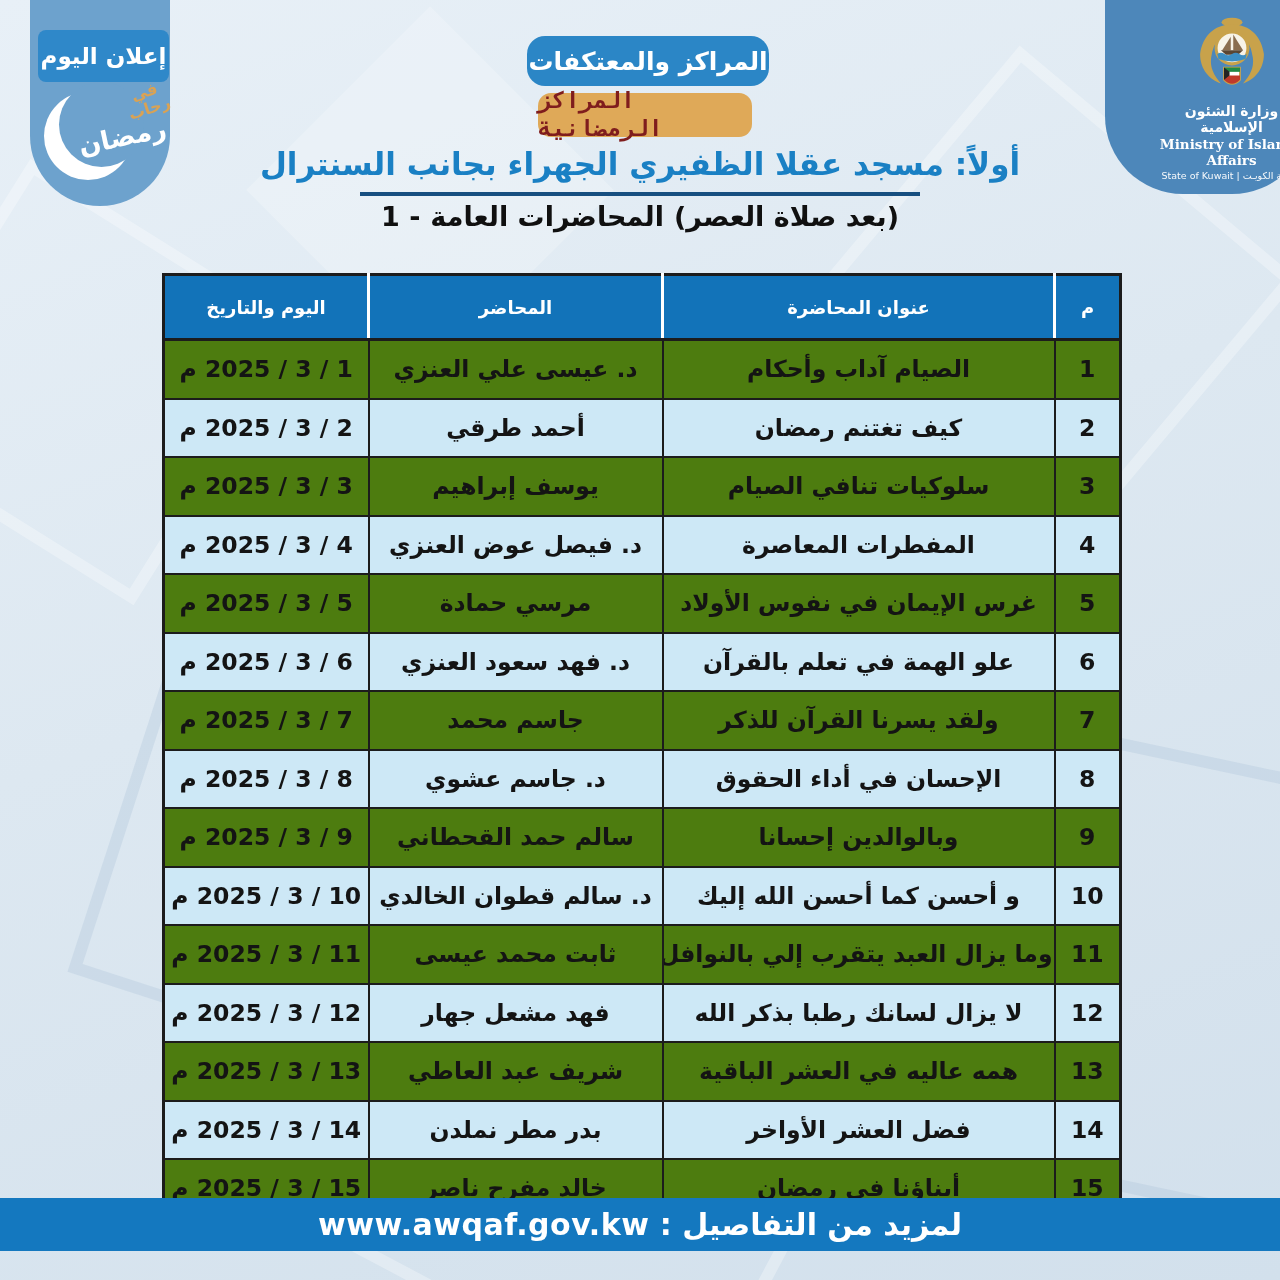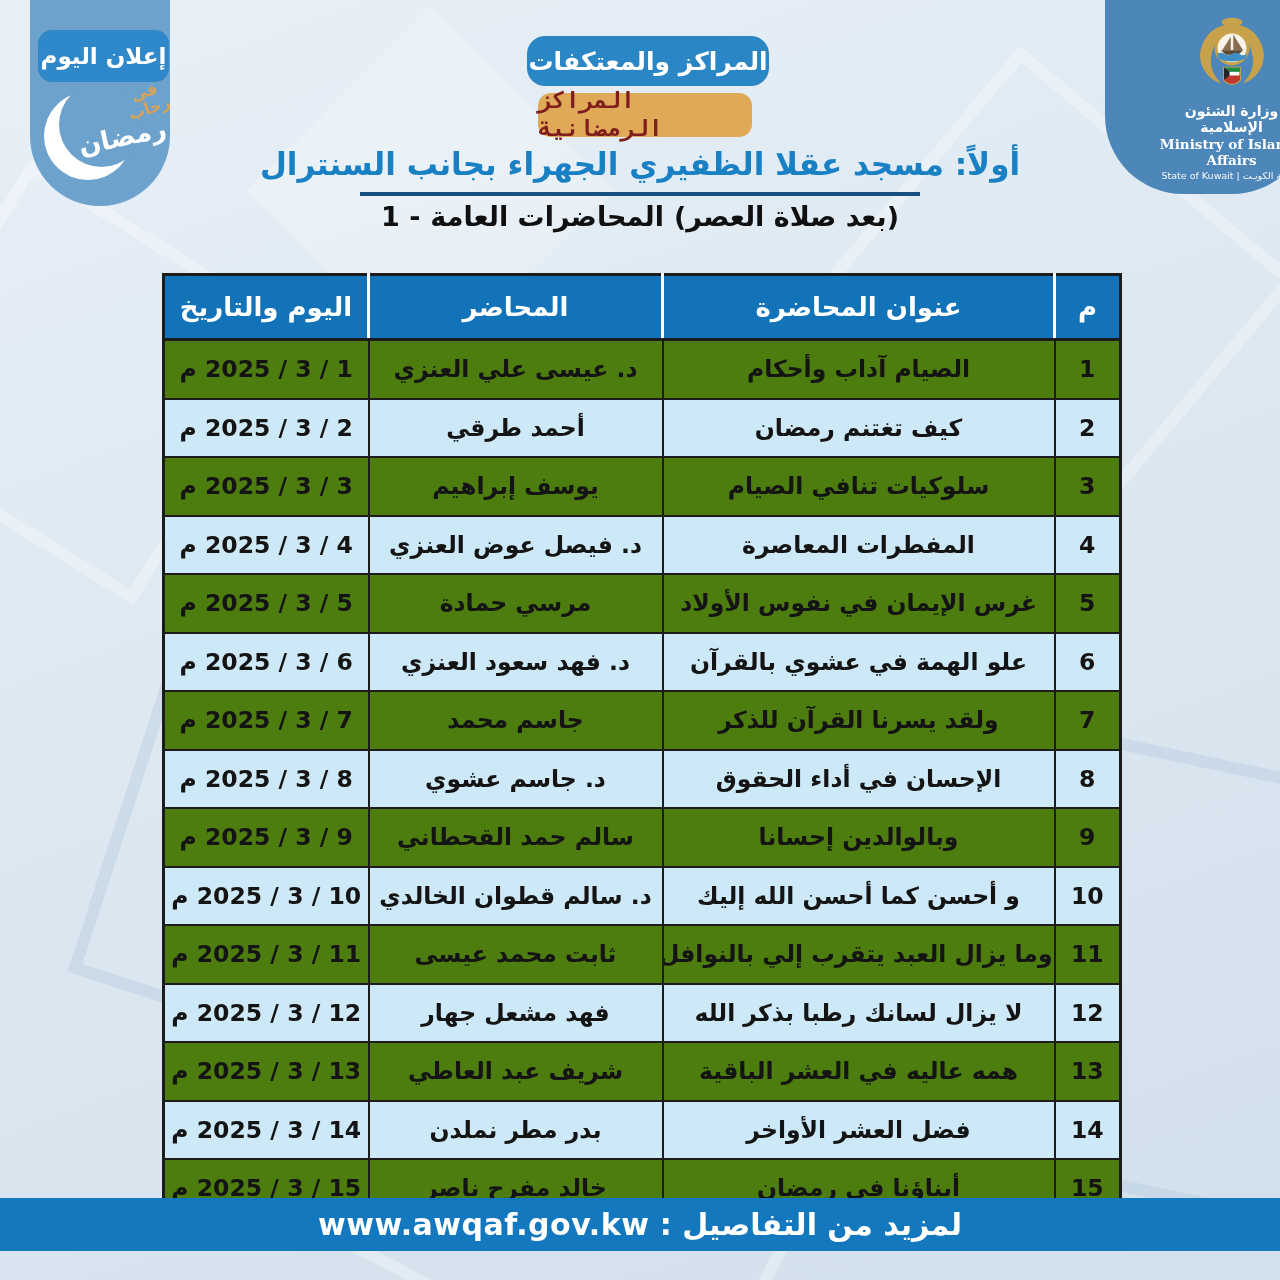--- a/index.html
+++ b/index.html
@@ -12,21 +12,21 @@
   .bg-layer{position:absolute;inset:0;z-index:0;overflow:hidden;}
   .bg-shape{position:absolute;border:12px solid rgba(255,255,255,0.30);}
   .bg-shape.dark{border-color:rgba(168,192,214,0.30);}
   .bg-fill{position:absolute;background:rgba(255,255,255,0.22);}
   .content{position:absolute;inset:0;z-index:1;}
 
   
   .left-shield{position:absolute;left:30px;top:0;width:140px;height:206px;
     background:#6da2cd;border-radius:0 0 70px 70px;}
   .announce-badge{position:absolute;left:8px;right:1px;top:30px;height:52px;
-    background:#2f88c9;border-radius:14px;color:#fff;font-size:23px;font-weight:bold;
+    background:#2f88c9;border-radius:8px;color:#fff;font-size:23px;font-weight:bold;
     display:flex;align-items:center;justify-content:center;}
   .crescent{position:absolute;top:92px;left:14px;width:88px;height:88px;border-radius:50%;background:#fff;}
   .crescent::after{content:"";position:absolute;top:-10px;left:15px;width:85px;height:85px;
     border-radius:50%;background:#6da2cd;}
   .fi-rihab{position:absolute;top:84px;left:94px;width:46px;color:#d9a254;font-size:16px;
     font-weight:bold;line-height:1.05;transform:rotate(-18deg);text-align:center;}
   .ramadan-word{position:absolute;top:122px;left:48px;color:#fff;font-size:26px;font-weight:bold;
     transform:rotate(-12deg);letter-spacing:1px;}
 
   
@@ -51,21 +51,21 @@
   .subtitle{position:absolute;left:0;right:0;top:201px;display:flex;direction:ltr;
     justify-content:center;gap:10px;color:#101010;font-size:27px;font-weight:bold;}
   .subtitle span{unicode-bidi:isolate;}
   .subtitle .ar{direction:rtl;}
 
   
   .sched{position:absolute;left:162px;top:273px;width:957px;direction:rtl;
     border-collapse:collapse;table-layout:fixed;
     border:3px solid #1c1c1c;background:#f4e9d6;}
   .sched th{
-    background:#1273b9;color:#fff;font-size:26px;font-weight:bold;height:60px;
+    background:#1273b9;color:#fff;font-size:18px;font-weight:bold;height:60px;
     border-left:3px solid #fff;border-right:3px solid #fff;border-bottom:3px solid #1c1c1c;}
   .sched th:first-child{border-right:3px solid #1c1c1c;}
   .sched th:last-child{border-left:3px solid #1c1c1c;}
   .sched td{height:54.5px;border:2.5px solid #1c1c1c;text-align:center;
     font-size:23.5px;font-weight:bold;color:#141414;overflow:hidden;white-space:nowrap;}
   tr.row-cream td{background:#4d7c0f;}
   tr.row-blue td{background:#cde8f6;}
 
   
   .footer-bar{position:absolute;left:0;top:1198px;width:100%;height:53px;background:#1478bf;
@@ -170,21 +170,21 @@
           <td>4 / 3 / 2025 م</td>
         </tr>
         <tr class="row-cream">
           <td>5</td>
           <td>غرس الإيمان في نفوس الأولاد</td>
           <td>مرسي حمادة</td>
           <td>5 / 3 / 2025 م</td>
         </tr>
         <tr class="row-blue">
           <td>6</td>
-          <td>علو الهمة في عشوي بالقرآن</td>
+          <td>علو الهمة في تعلم بالقرآن</td>
           <td>د. فهد سعود العنزي</td>
           <td>6 / 3 / 2025 م</td>
         </tr>
         <tr class="row-cream">
           <td>7</td>
           <td>ولقد يسرنا القرآن للذكر</td>
           <td>جاسم محمد</td>
           <td>7 / 3 / 2025 م</td>
         </tr>
         <tr class="row-blue">

